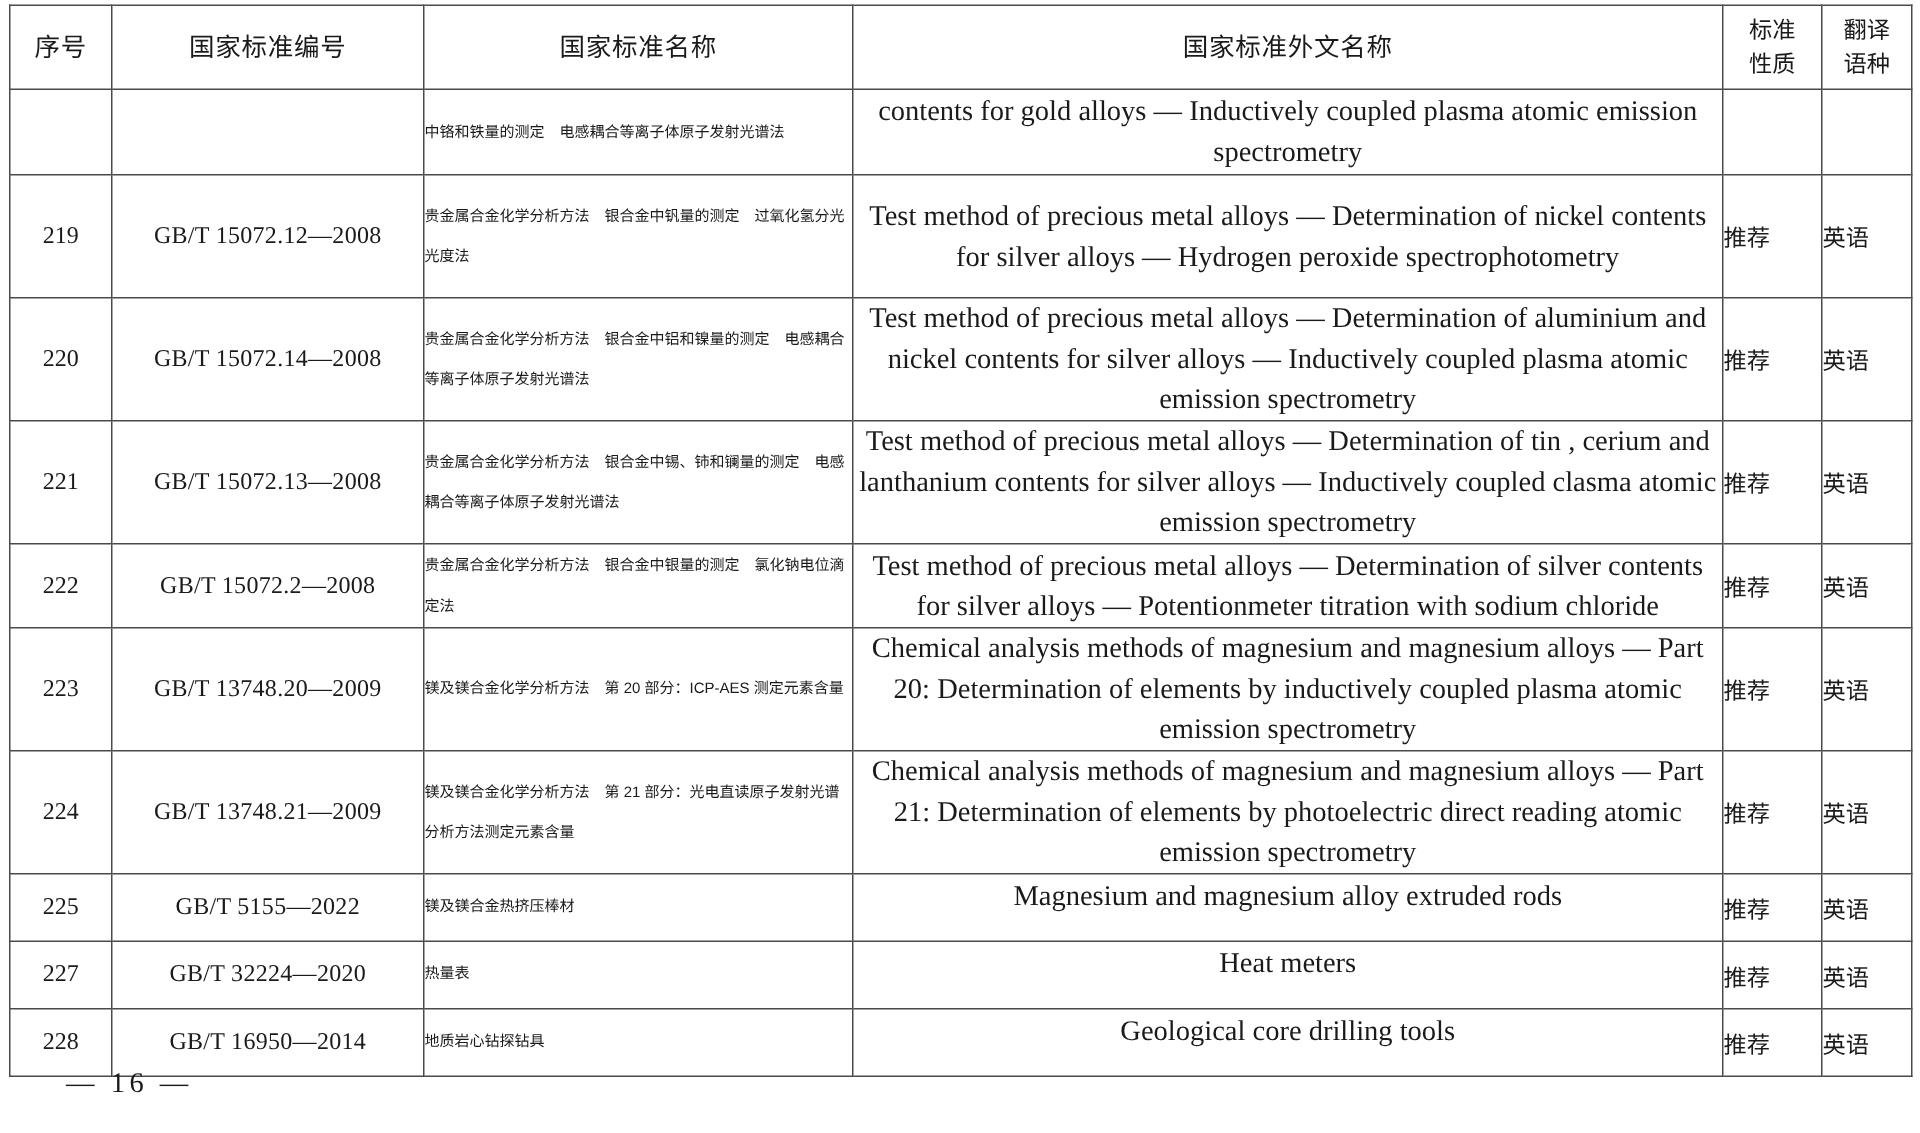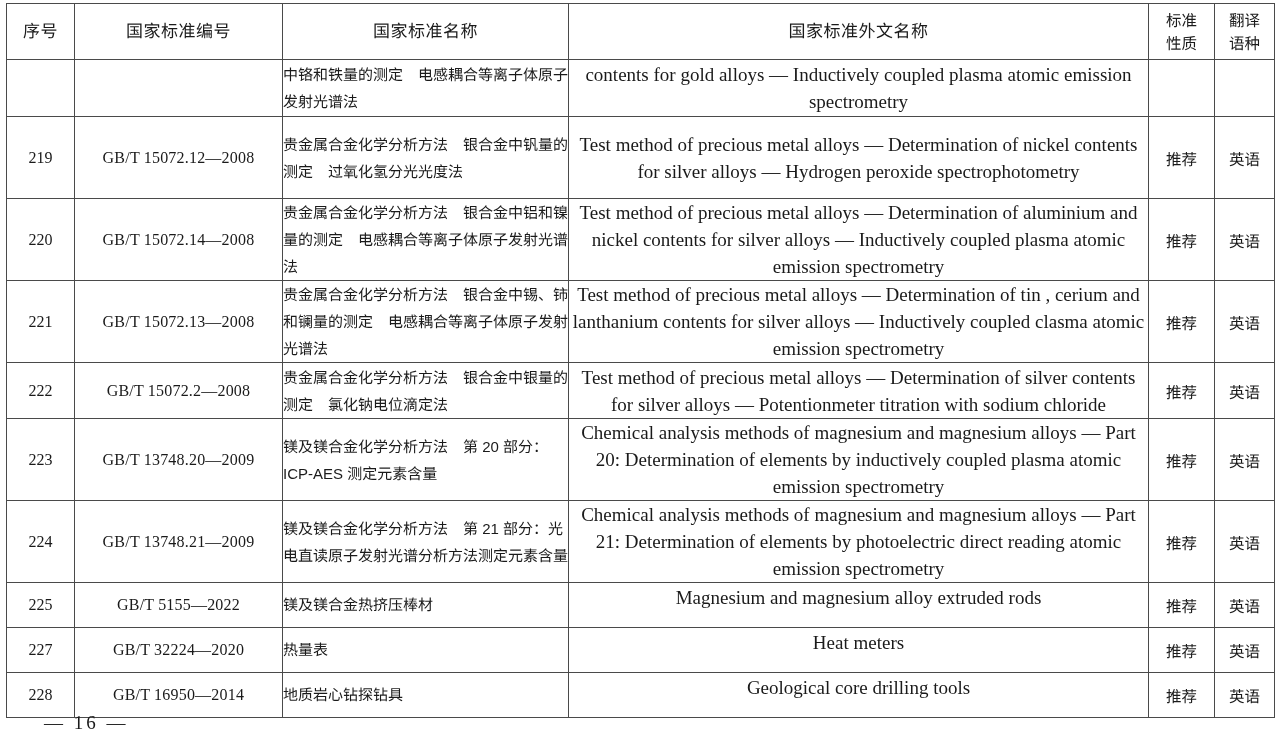--- a/index.html
+++ b/index.html
@@ -74,21 +74,21 @@
   }
   .cell-num {
     text-align: center;
     font-size: 16px;
     padding: 4px 4px;
     font-family: "Liberation Serif", serif;
     letter-spacing: 0.2px;
   }
   .cell-cn {
     text-align: left;
-    font-size: 15px;
+    font-size: 10px;
     line-height: 27px;
     padding: 5px 8px 5px 9px;
     font-family: "Liberation Sans", "DejaVu Sans", sans-serif;
   }
   .cell-cn.single {
     line-height: 24px;
     padding-top: 3px;
     padding-bottom: 3px;
   }
   .cell-en {
@@ -98,21 +98,20 @@
     padding: 5px 10px;
     font-family: "Liberation Serif", "DejaVu Serif", serif;
   }
   .cell-en.single {
     line-height: 24px;
     padding-top: 3px;
     padding-bottom: 17px;
   }
   .cell-prop,
   .cell-lang {
-    text-align: center;
     font-size: 15.5px;
     padding: 4px 2px;
     font-family: "Liberation Sans", "DejaVu Sans", sans-serif;
   }
 
   .row-tall  { height: 82px; }
   .row-mid   { height: 56px; }
   .row-short { height: 28px; }
   .row-head  { height: 56px; }
   .row-cont  { height: 57px; }

